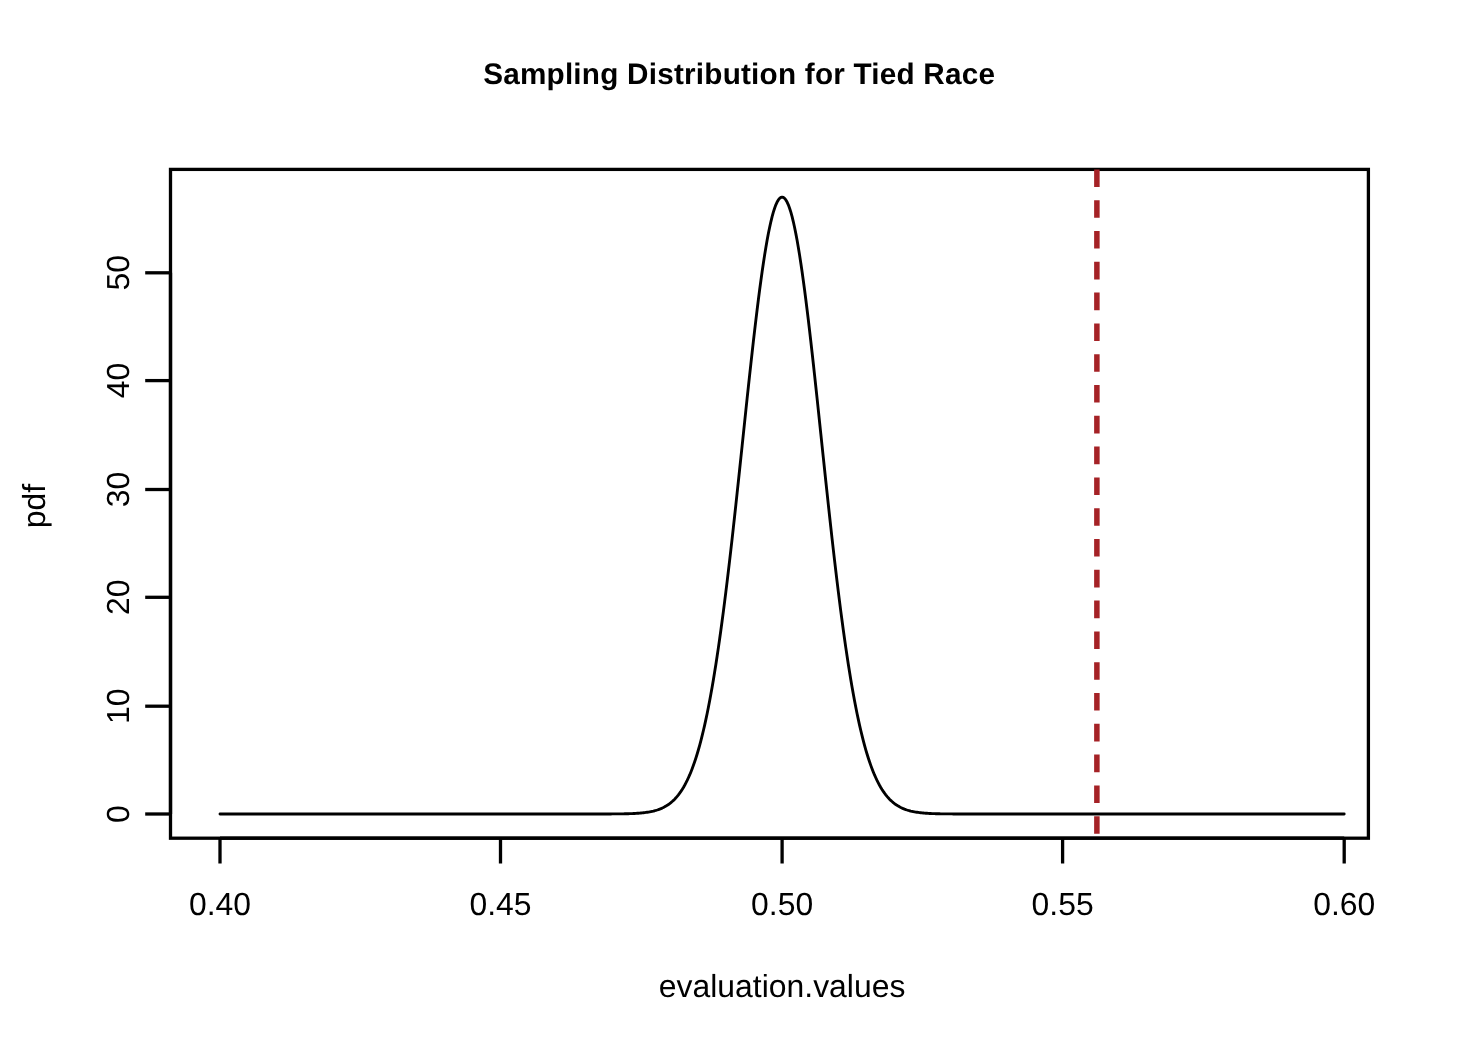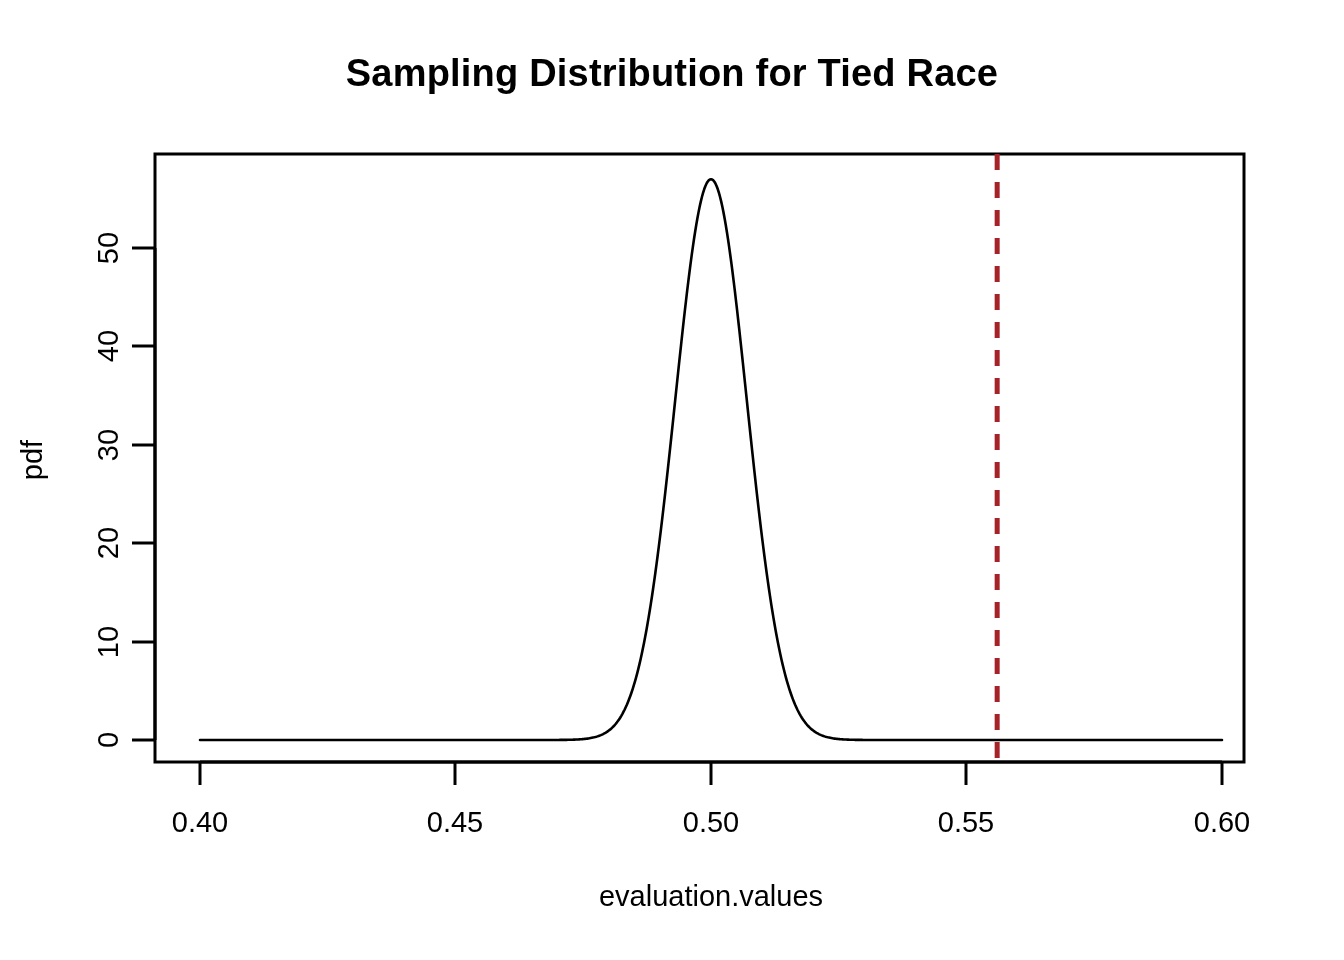--- a/index.html
+++ b/index.html
@@ -14,21 +14,21 @@
     background: #ffffff;
     font-family: "Liberation Sans", sans-serif;
     overflow: hidden;
   }
   #plot-title {
     position: absolute;
     left: 0;
     top: 52px;
     width: 1344px;
     text-align: center;
-    font-size: 38px;
+    font-size: 27px;
     font-weight: bold;
     color: #000000;
     letter-spacing: 0.2px;
   }
   #plot-svg {
     position: absolute;
     left: 0;
     top: 0;
   }
   .axis-tick-label {

